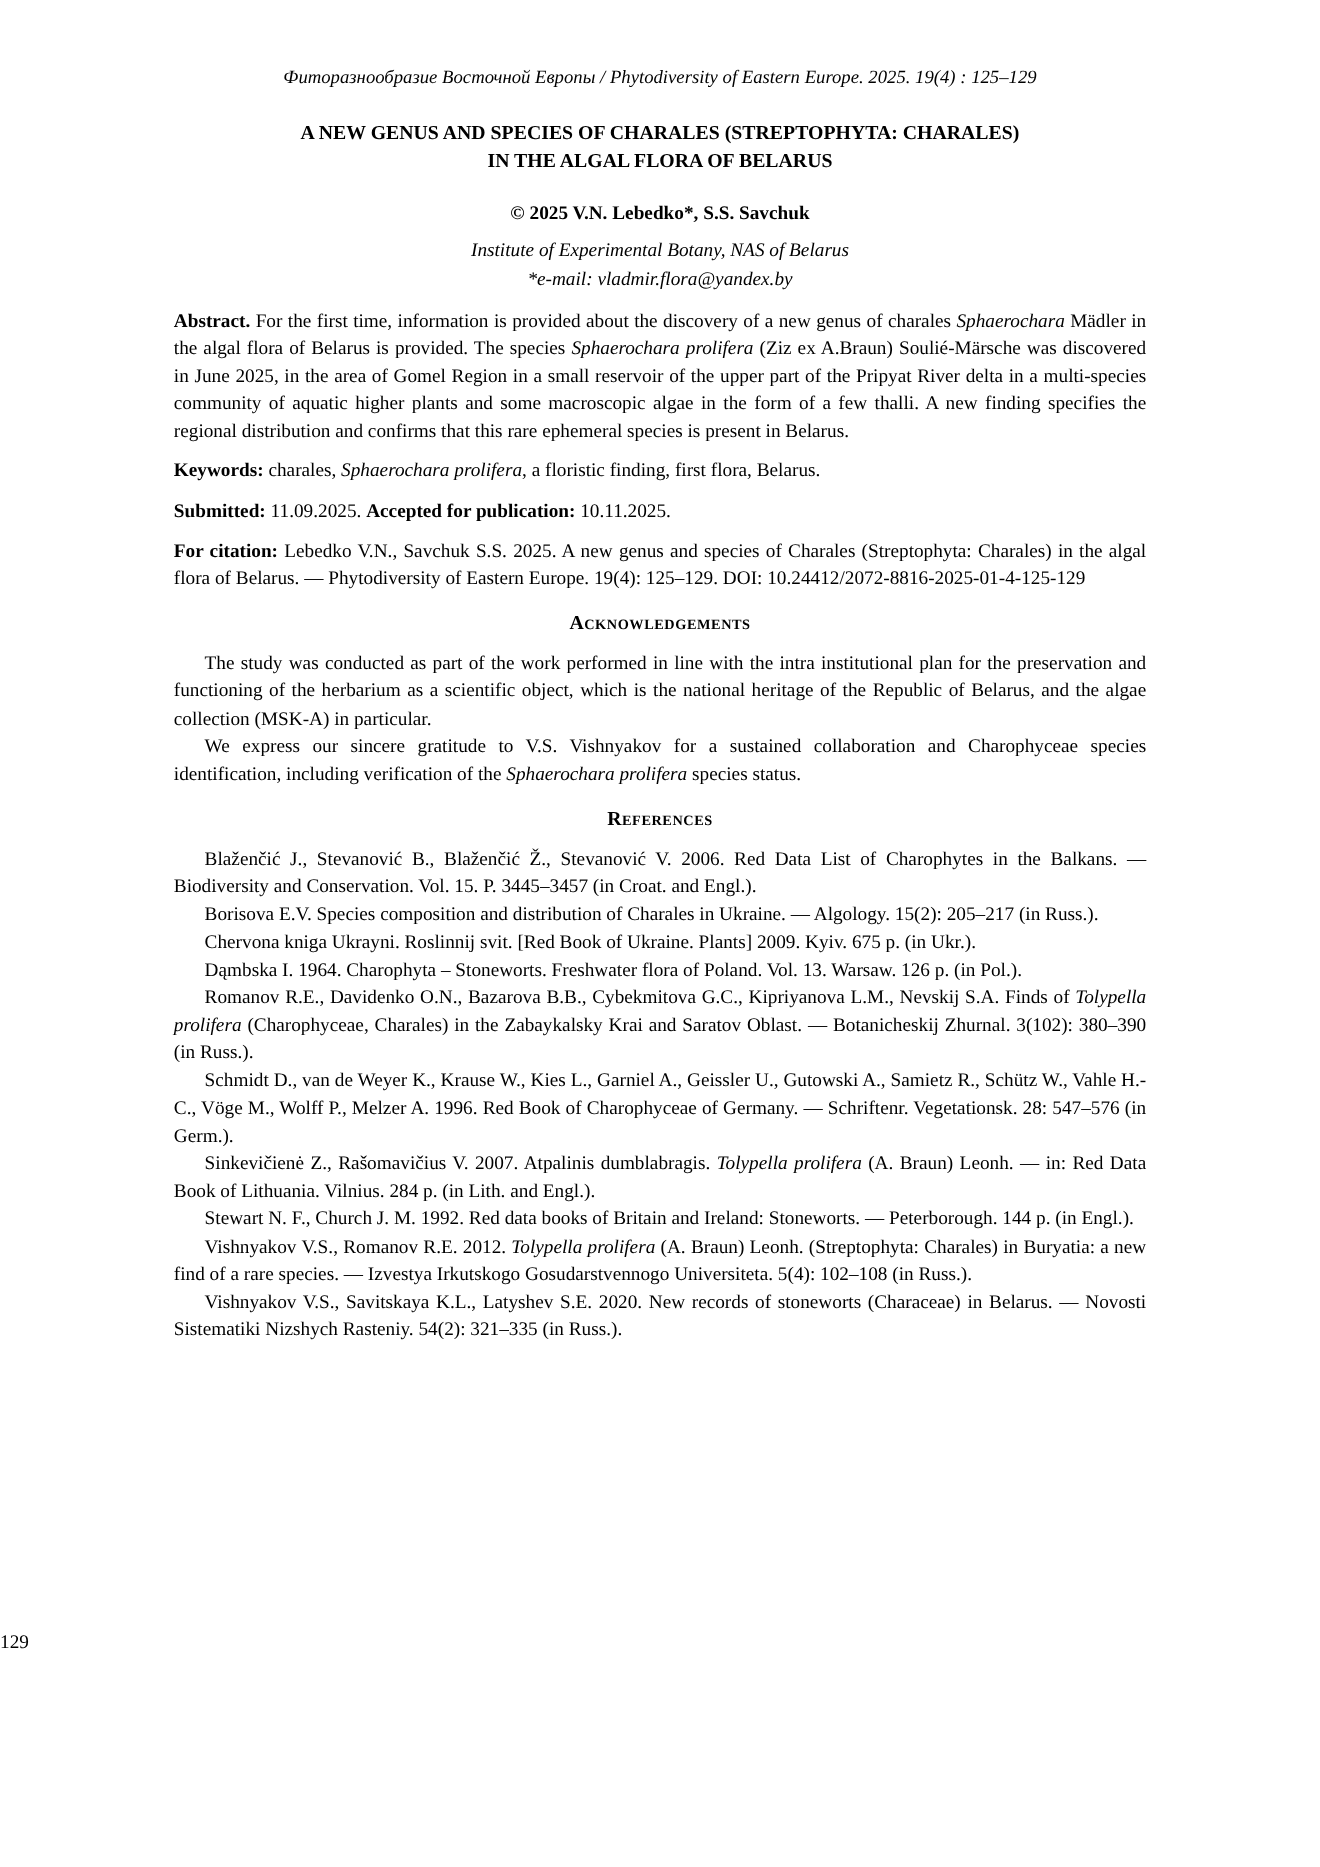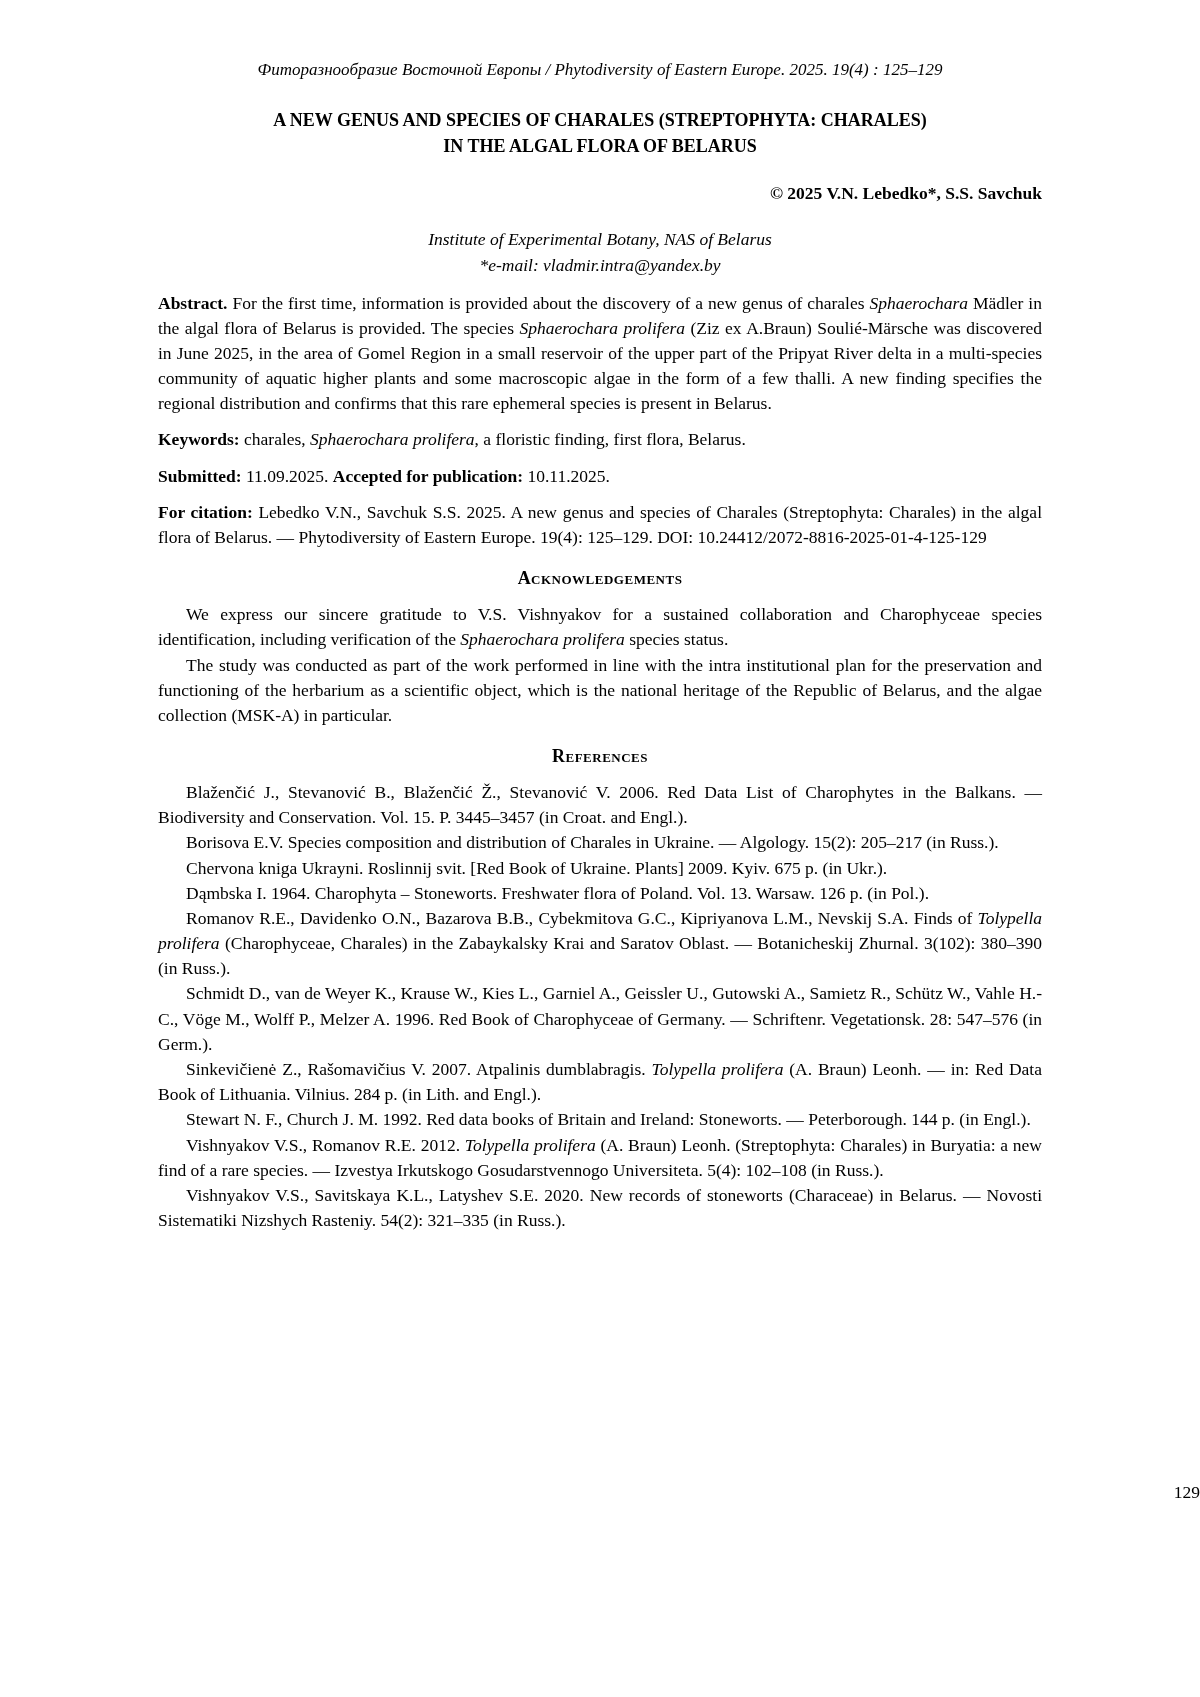--- a/index.html
+++ b/index.html
@@ -25,24 +25,24 @@
     margin-bottom: 26px;
   }
   .title {
     text-align: center;
     font-weight: bold;
     font-size: 18px;
     line-height: 1.4;
     margin: 0 0 22px 0;
   }
   .authors {
-    text-align: right;
+    text-align: center;
     font-weight: bold;
     font-size: 17.5px;
-    margin: 0 0 20px 0;
+    margin: 0 0 8px 0;
   }
   .affiliation {
     text-align: center;
     font-style: italic;
     line-height: 1.5;
     margin: 0 0 12px 0;
   }
   .block { margin: 0 0 11px 0; }
   .section-heading {
     text-align: center;
@@ -51,55 +51,55 @@
     font-size: 18px;
     margin: 16px 0 10px 0;
   }
   .para-indent { text-indent: 28px; margin: 0; }
   .ref-item { text-indent: 28px; margin: 0; }
   .page-number {
     position: absolute;
     top: 1480px;
     left: 0;
     width: 100%;
-    text-align: right;
+    text-align: left;
     font-size: 17.5px;
   }
 </style>
 </head>
 <body>
 
 <div class="page">
 
   <div class="journal-header">Фиторазнообразие Восточной Европы / Phytodiversity of Eastern Europe. 2025. 19(4) : 125–129</div>
 
   <h1 class="title">
     <span>A NEW GENUS AND SPECIES OF CHARALES (STREPTOPHYTA: CHARALES)</span><br>
     <span>IN THE ALGAL FLORA OF BELARUS</span>
   </h1>
 
   <div class="authors">© 2025 V.N. Lebedko*, S.S. Savchuk</div>
 
   <div class="affiliation">
     <div>Institute of Experimental Botany, NAS of Belarus</div>
-    <div>*e-mail: vladmir.intra@yandex.by</div>
+    <div>*e-mail: vladmir.flora@yandex.by</div>
   </div>
 
   <p class="block justify"><span class="b">Abstract.</span><span> For the first time, information is provided about the discovery of a new genus of charales </span><span class="i">Sphaerochara</span><span> Mädler in the algal flora of Belarus is provided. The species </span><span class="i">Sphaerochara prolifera</span><span> (Ziz ex A.Braun) Soulié-Märsche was discovered in June 2025, in the area of Gomel Region in a small reservoir of the upper part of the Pripyat River delta in a multi-species community of aquatic higher plants and some macroscopic algae in the form of a few thalli. A new finding specifies the regional distribution and confirms that this rare ephemeral species is present in Belarus.</span></p>
 
   <p class="block justify"><span class="b">Keywords:</span><span> charales, </span><span class="i">Sphaerochara prolifera</span><span>, a floristic finding, first flora, Belarus.</span></p>
 
   <p class="block justify"><span class="b">Submitted:</span><span> 11.09.2025. </span><span class="b">Accepted for publication:</span><span> 10.11.2025.</span></p>
 
   <p class="block justify"><span class="b">For citation:</span><span> Lebedko V.N., Savchuk S.S. 2025. A new genus and species of Charales (Streptophyta: Charales) in the algal flora of Belarus. — Phytodiversity of Eastern Europe. 19(4): 125–129. DOI: 10.24412/2072-8816-2025-01-4-125-129</span></p>
 
   <h2 class="section-heading">Acknowledgements</h2>
 
+  <p class="para-indent justify"><span>The study was conducted as part of the work performed in line with the intra institutional plan for the preservation and functioning of the herbarium as a scientific object, which is the national heritage of the Republic of Belarus, and the algae collection (MSK-A) in particular.</span></p>
   <p class="para-indent justify"><span>We express our sincere gratitude to V.S. Vishnyakov for a sustained collaboration and Charophyceae species identification, including verification of the </span><span class="i">Sphaerochara prolifera</span><span> species status.</span></p>
-  <p class="para-indent justify"><span>The study was conducted as part of the work performed in line with the intra institutional plan for the preservation and functioning of the herbarium as a scientific object, which is the national heritage of the Republic of Belarus, and the algae collection (MSK-A) in particular.</span></p>
 
   <h2 class="section-heading">References</h2>
 
   <div>
     <p class="ref-item justify"><span>Blaženčić J., Stevanović B., Blaženčić Ž., Stevanović V. 2006. Red Data List of Charophytes in the Balkans. — Biodiversity and Conservation. Vol. 15. P. 3445–3457 (in Croat. and Engl.).</span></p>
     <p class="ref-item justify"><span>Borisova E.V. Species composition and distribution of Charales in Ukraine. — Algology. 15(2): 205–217 (in Russ.).</span></p>
     <p class="ref-item justify"><span>Chervona kniga Ukrayni. Roslinnij svit. [Red Book of Ukraine. Plants] 2009. Kyiv. 675 p. (in Ukr.).</span></p>
     <p class="ref-item justify"><span>Dąmbska I. 1964. Charophyta – Stoneworts. Freshwater flora of Poland. Vol. 13. Warsaw. 126 p. (in Pol.).</span></p>
     <p class="ref-item justify"><span>Romanov R.E., Davidenko O.N., Bazarova B.B., Cybekmitova G.C., Kipriyanova L.M., Nevskij S.A. Finds of </span><span class="i">Tolypella prolifera</span><span> (Charophyceae, Charales) in the Zabaykalsky Krai and Saratov Oblast. — Botanicheskij Zhurnal. 3(102): 380–390 (in Russ.).</span></p>
     <p class="ref-item justify"><span>Schmidt D., van de Weyer K., Krause W., Kies L., Garniel A., Geissler U., Gutowski A., Samietz R., Schütz W., Vahle H.-C., Vöge M., Wolff P., Melzer A. 1996. Red Book of Charophyceae of Germany. — Schriftenr. Vegetationsk. 28: 547–576 (in Germ.).</span></p>

